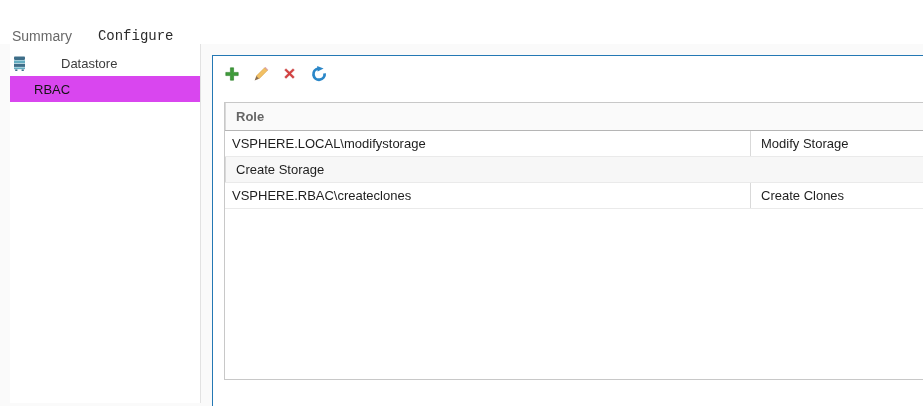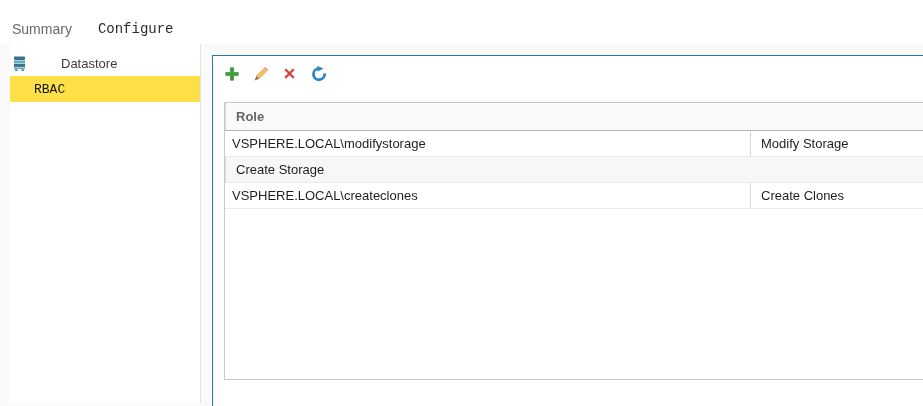--- a/index.html
+++ b/index.html
@@ -3,21 +3,21 @@
 <meta charset="utf-8">
 <style>
   * { margin:0; padding:0; box-sizing:border-box; }
   html,body { background:#fff; }
   .screen {
     position:relative; width:923px; height:406px; overflow:hidden;
     background:#fff; font-family:"Liberation Sans", sans-serif;
   }
   
   .tabbar {
-    position:absolute; top:8px; left:0; width:100%; height:44px;
+    position:absolute; top:15px; left:0; width:100%; height:44px;
     background:#fff; border-bottom:1px solid #d2d2d2;
     display:flex; align-items:stretch;
   }
   .tab {
     margin-left:10px; padding:0 2px; display:flex; align-items:center;
     font-size:14px; color:#686868; cursor:pointer;
     border-bottom:3px solid transparent; padding-top:2px;
   }
   .tab + .tab { margin-left:22px; }
   .tab.active { color:#2b2b2b; border-bottom-color:#1c72b8;font-family:Liberation Mono, monospace; }
@@ -27,21 +27,21 @@
     position:absolute; left:10px; top:0; width:191px; height:359px;
     background:#fff; border-right:1px solid #e2e2e2; padding-top:6px;
   }
   .side-item {
     height:26px; display:flex; align-items:center;
     font-size:13px; color:#3c3c3c; cursor:pointer; white-space:nowrap;gap:27px;
   }
   .side-item .icon-wrap { margin-left:3px; width:13px; height:15px; display:flex; }
   .side-item .lbl { margin-left:8px; }
   .side-item .lbl.indent { margin-left:24px; }
-  .side-item.selected { background:#fde047; color:#151515;font-family:Liberation Mono, monospace; }
+  .side-item.selected { background:#d946ef; color:#151515; }
   
   .panel {
     position:absolute; left:212px; top:11px; width:760px; height:420px;
     background:#fff; border:1px solid #2478b4;
   }
   .toolbar { position:absolute; left:10px; top:11px; display:flex; gap:12px; }
   .tbtn {
     width:17px; height:17px; display:flex; align-items:center; justify-content:center;
     cursor:pointer;
   }
@@ -136,20 +136,20 @@
           <div class="col role">Role</div>
         </div>
         <div class="trow">
           <div class="col user">VSPHERE.LOCAL\modifystorage</div>
           <div class="col role">Modify Storage</div>
         </div>
         <div class="trow alt">
           <div class="col role">Create Storage</div>
         </div>
         <div class="trow">
-          <div class="col user">VSPHERE.LOCAL\createclones</div>
+          <div class="col user">VSPHERE.RBAC\createclones</div>
           <div class="col role">Create Clones</div>
         </div>
       </div>
 
     </div>
   </div>
 </div>
 
 </body></html>

